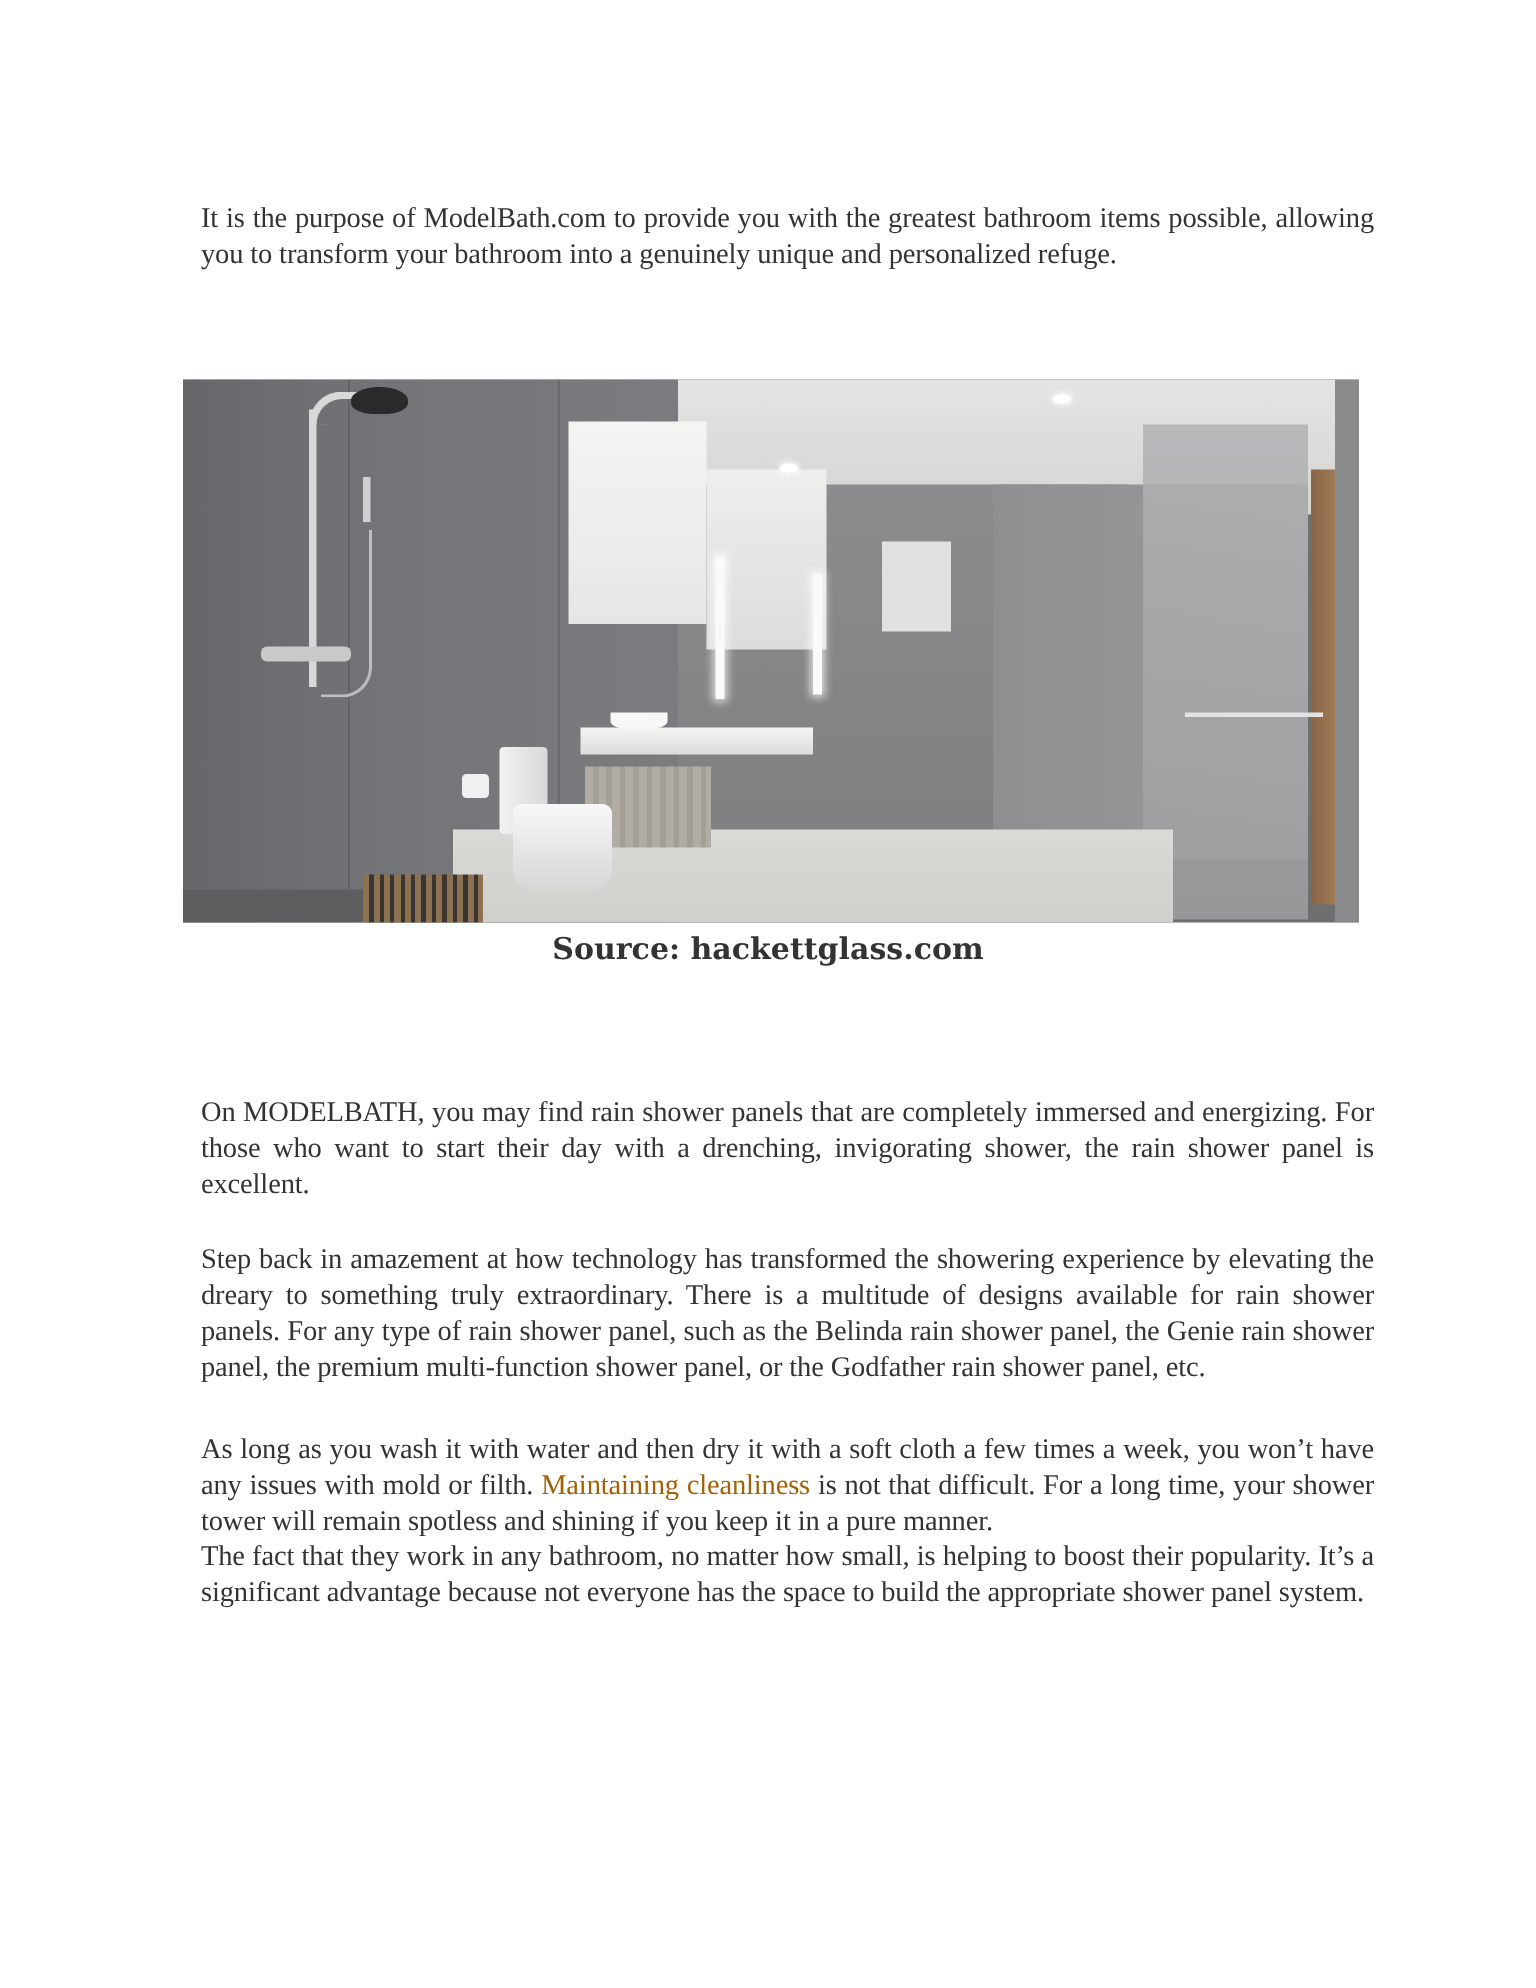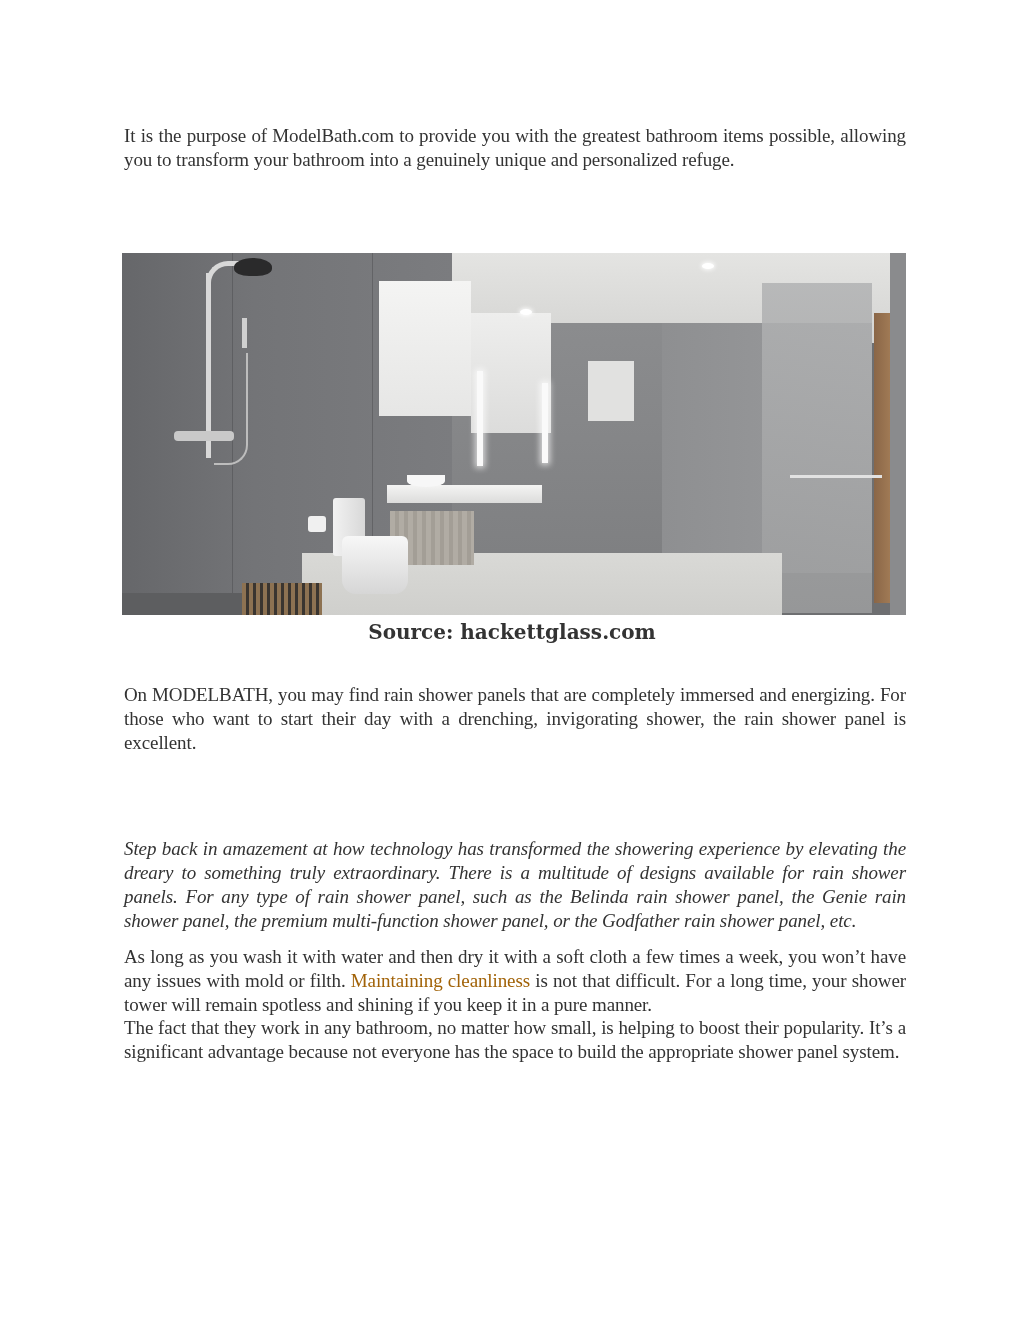--- a/index.html
+++ b/index.html
@@ -12,35 +12,35 @@
       height: 1325px;
       position: relative;
       overflow: hidden;
       font-family: "DejaVu Serif", "Liberation Serif", serif;
       color: #333333;
     }
     .para {
       position: absolute;
       left: 121px;
       width: 782px;
-      margin: 3px;
+      margin: 13px;
       font-family: "Liberation Serif", "DejaVu Serif", serif;
       font-size: 19px;
       line-height: 24px;
       text-align: justify;
       color: #333333;
       letter-spacing: -0.1px;
     }
     .para a {
       color: #a16207;
       text-decoration: none;
     }
     #p-intro { top: 121px; }
-    #p1 { top: 680px; }
-    #p2 { top: 834px; font-style: italic; }
+    #p1 { top: 717px; }
+    #p2 { top: 815px; }
     #p3 { top: 942px; }
     #p4 { top: 1013px; }
 
     
     .photo {
       position: absolute;
       left: 122px;
       top: 253px;
       width: 784px;
       height: 362px;

